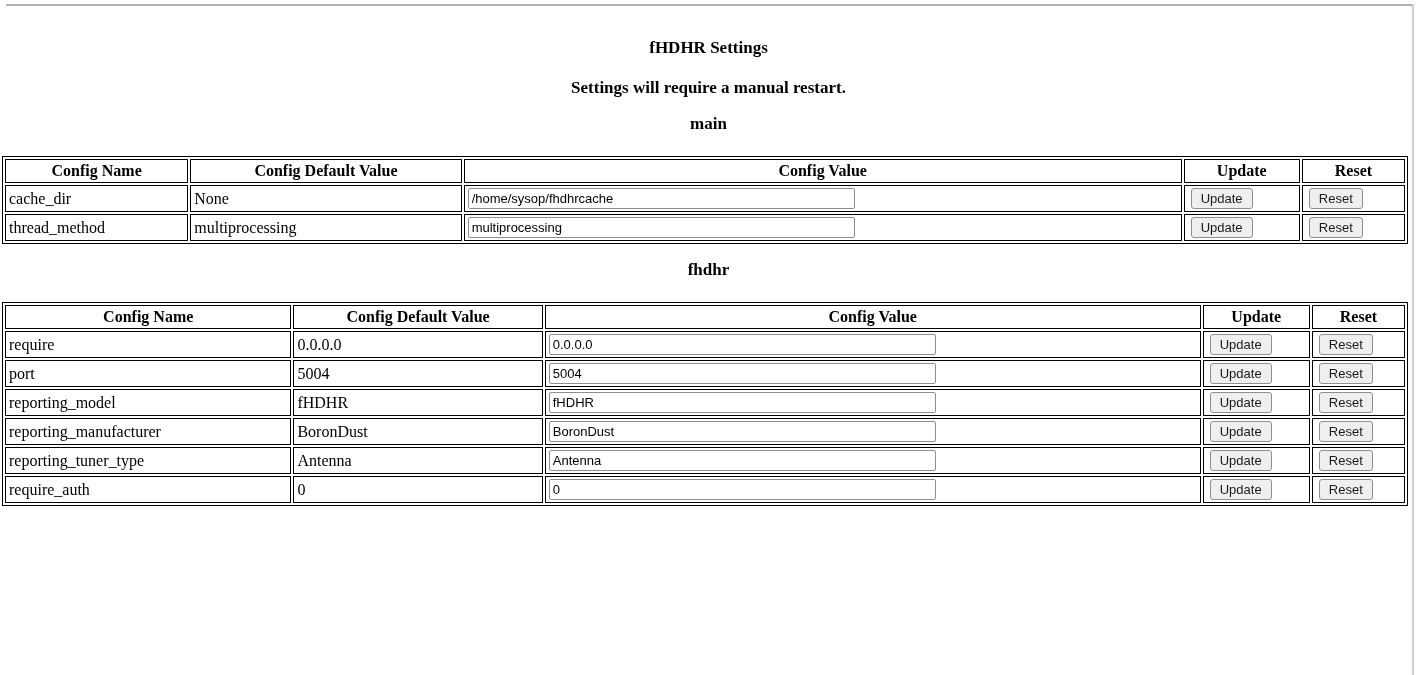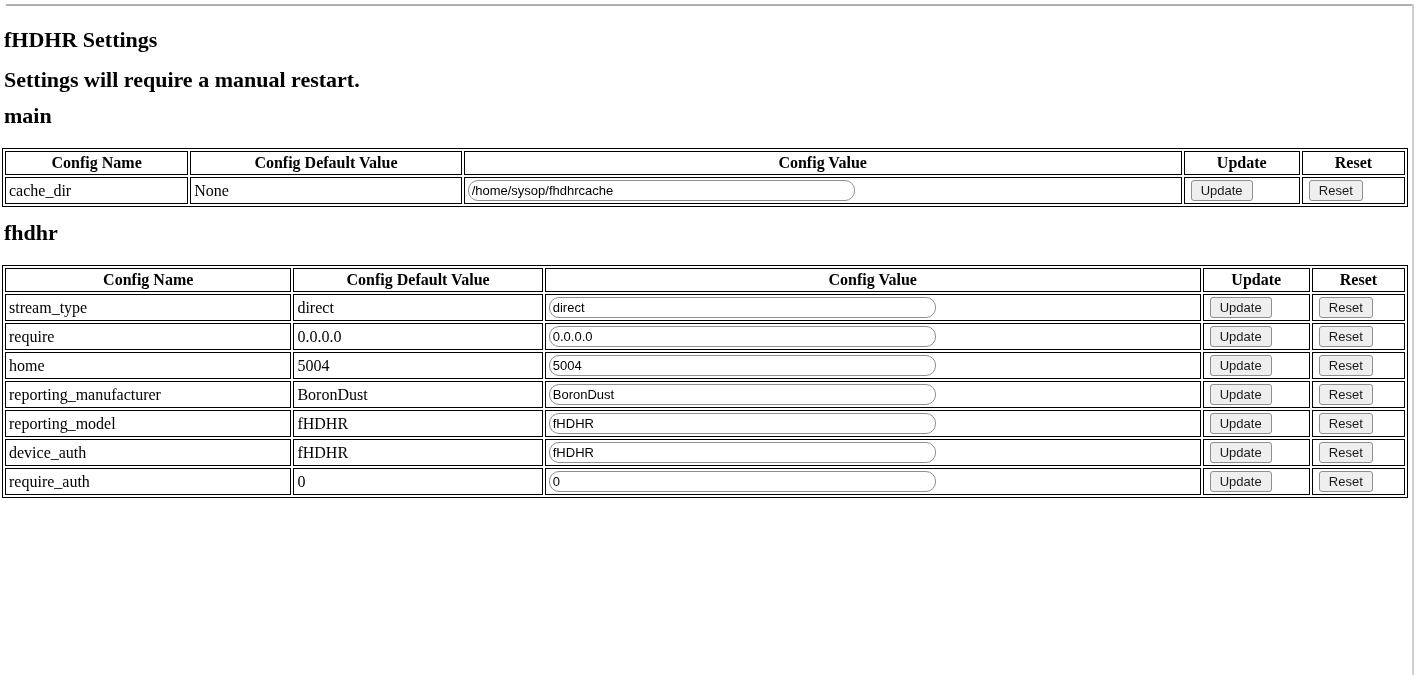--- a/index.html
+++ b/index.html
@@ -14,22 +14,22 @@
   .frame-top {
     position: absolute; top: 4px; left: 6px; width: 1407px; height: 2px;
     background: #b0b0b0;
   }
   .frame-right {
     position: absolute; top: 4px; left: 1412px; width: 2px; height: 671px;
     background: #d0d0d0;
   }
   #content { padding-top: 26px; }
   .heading {
-    margin: 4px; font-weight: bold; font-size: 22px; line-height: 20px;
-    text-align: left; font-family: "Liberation Serif", serif;
+    margin: 12px; font-weight: bold; font-size: 17px; line-height: 20px;
+    text-align: center; font-family: "Liberation Serif", serif;
   }
   #restart-notice { margin-top: 20px; }
   .section-title { margin-top: 16px; }
   table.config-table {
     margin: 22px 0 0 2px;
     width: 1404px;
     table-layout: fixed;
     border: 1px solid #000;
     border-collapse: separate;
     border-spacing: 2px;
@@ -46,21 +46,21 @@
   table.config-table td {
     padding: 2px 3px;
     font-size: 16px; text-align: left;
     height: 21px; vertical-align: middle;
   }
   input.val-input {
     box-sizing: border-box;
     width: 387px; height: 21px;
     margin: 0; padding: 3px 3px;
     border: 1px solid #8f8f8f;
-    border-radius: 10px;
+    border-radius: 2px;
     font-family: "Liberation Sans", sans-serif;
     font-size: 13px; color: #000;
     background: #fff;
     vertical-align: middle;
   }
   button.btn {
     box-sizing: border-box;
     height: 21px;
     margin: 0 0 0 3px; padding: 1px 9px;
     border: 1px solid #8f8f8f;
@@ -101,20 +101,27 @@
             </tr>
           </thead>
       <tbody>
             <tr>
               <td>cache_dir</td>
               <td>None</td>
               <td><input type="text" class="val-input" value="/home/sysop/fhdhrcache" style=""></td>
               <td><button class="btn">Update</button></td>
               <td><button class="btn">Reset</button></td>
             </tr>
+            <tr>
+              <td>thread_method</td>
+              <td>multiprocessing</td>
+              <td><input type="text" class="val-input" value="multiprocessing" style=""></td>
+              <td><button class="btn">Update</button></td>
+              <td><button class="btn">Reset</button></td>
+            </tr>
           </tbody>
     </table>
   </section>
 
   <section>
     <div class="heading section-title">fhdhr</div>
     <table class="config-table">
       <colgroup>
             <col style="width: 286px;">
             <col style="width: 249px;">
@@ -126,58 +133,51 @@
             <tr>
               <th>Config Name</th>
               <th>Config Default Value</th>
               <th>Config Value</th>
               <th>Update</th>
               <th>Reset</th>
             </tr>
           </thead>
       <tbody>
             <tr>
-              <td>stream_type</td>
-              <td>direct</td>
-              <td><input type="text" class="val-input" value="direct" style=""></td>
-              <td><button class="btn">Update</button></td>
-              <td><button class="btn">Reset</button></td>
-            </tr>
-            <tr>
               <td>require</td>
               <td>0.0.0.0</td>
               <td><input type="text" class="val-input" value="0.0.0.0" style=""></td>
               <td><button class="btn">Update</button></td>
               <td><button class="btn">Reset</button></td>
             </tr>
             <tr>
-              <td>home</td>
+              <td>port</td>
               <td>5004</td>
               <td><input type="text" class="val-input" value="5004" style=""></td>
+              <td><button class="btn">Update</button></td>
+              <td><button class="btn">Reset</button></td>
+            </tr>
+            <tr>
+              <td>reporting_model</td>
+              <td>fHDHR</td>
+              <td><input type="text" class="val-input" value="fHDHR" style=""></td>
               <td><button class="btn">Update</button></td>
               <td><button class="btn">Reset</button></td>
             </tr>
             <tr>
               <td>reporting_manufacturer</td>
               <td>BoronDust</td>
               <td><input type="text" class="val-input" value="BoronDust" style=""></td>
               <td><button class="btn">Update</button></td>
               <td><button class="btn">Reset</button></td>
             </tr>
             <tr>
-              <td>reporting_model</td>
-              <td>fHDHR</td>
-              <td><input type="text" class="val-input" value="fHDHR" style=""></td>
-              <td><button class="btn">Update</button></td>
-              <td><button class="btn">Reset</button></td>
-            </tr>
-            <tr>
-              <td>device_auth</td>
-              <td>fHDHR</td>
-              <td><input type="text" class="val-input" value="fHDHR" style=""></td>
+              <td>reporting_tuner_type</td>
+              <td>Antenna</td>
+              <td><input type="text" class="val-input" value="Antenna" style=""></td>
               <td><button class="btn">Update</button></td>
               <td><button class="btn">Reset</button></td>
             </tr>
             <tr>
               <td>require_auth</td>
               <td>0</td>
               <td><input type="text" class="val-input" value="0" style=""></td>
               <td><button class="btn">Update</button></td>
               <td><button class="btn">Reset</button></td>
             </tr>

